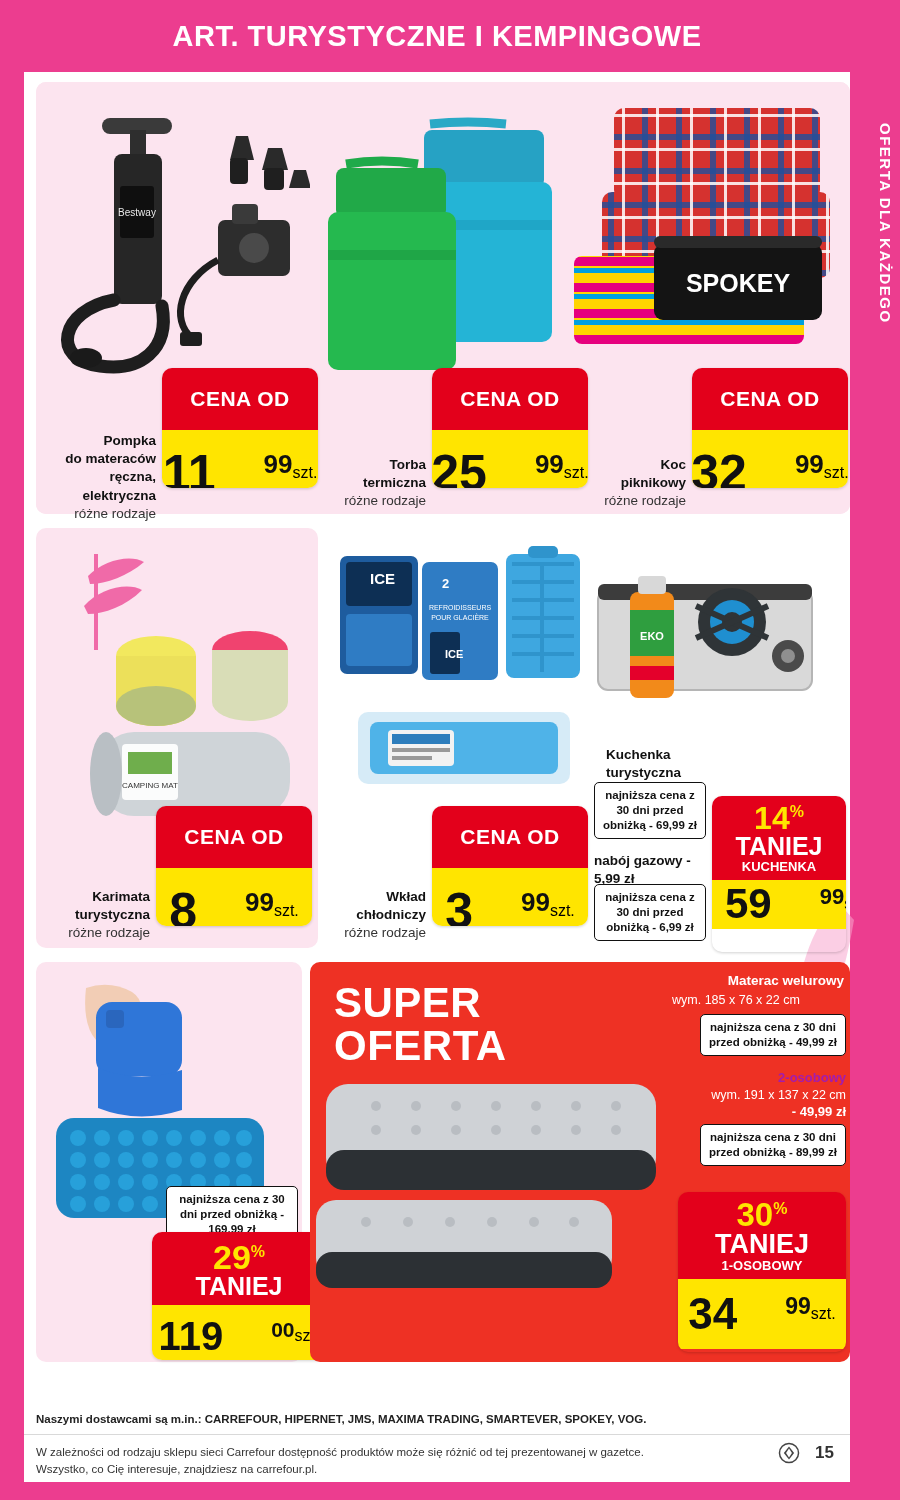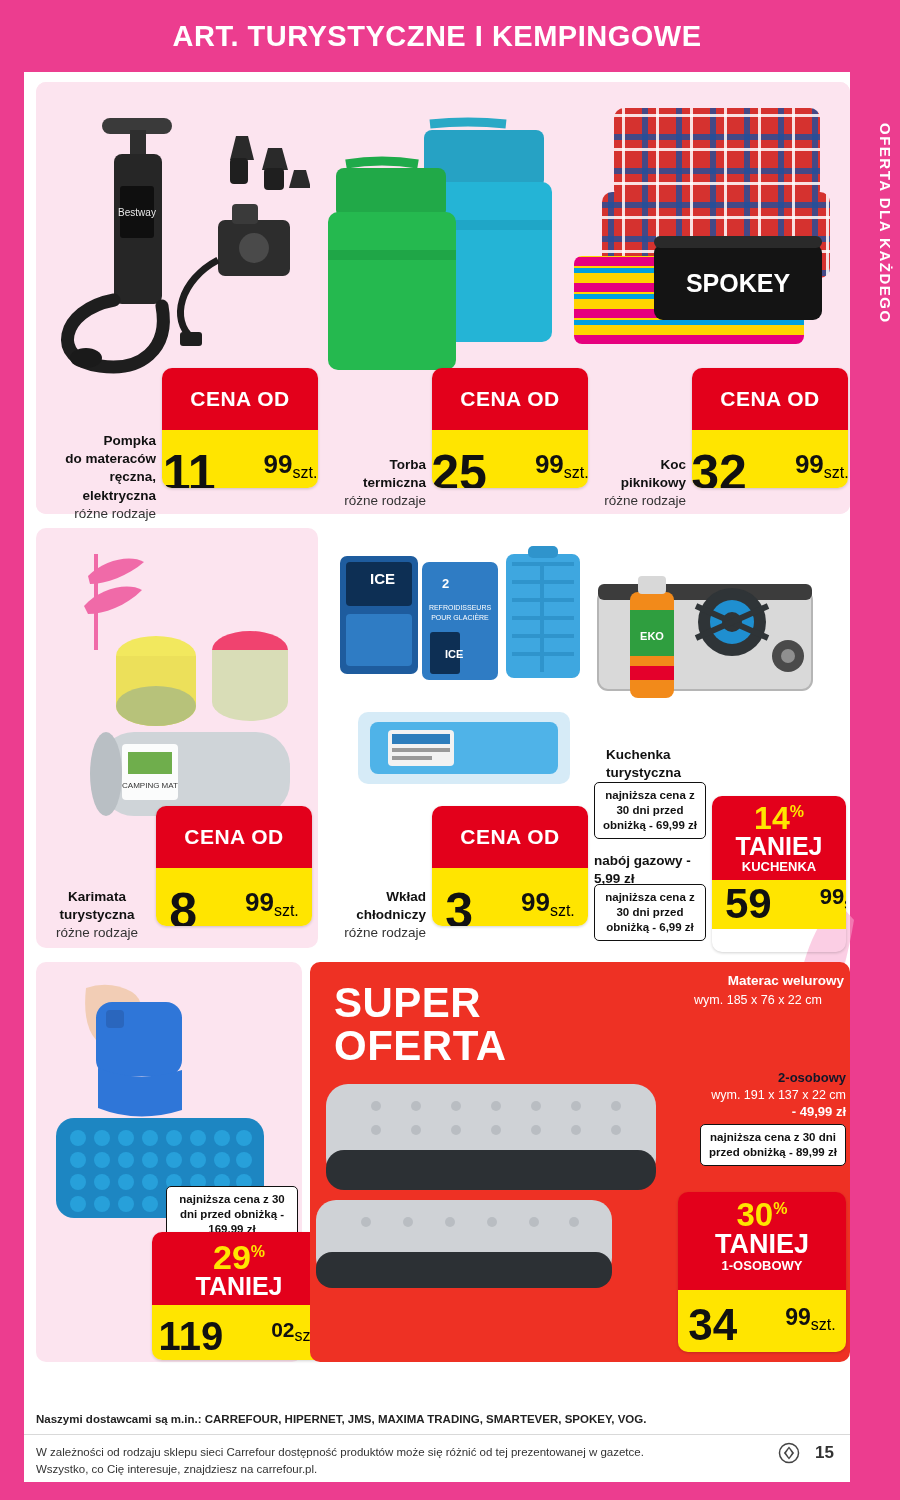--- a/index.html
+++ b/index.html
@@ -320,21 +320,21 @@
   <div class="cena-badge" style="left:156px; top:806px;">
     <div class="top">CENA OD</div>
     <div class="bottom">
       <div class="price">
         <span class="int">8</span>
         <span class="frac">99</span>
       </div>
       <span class="unit">szt.</span>
     </div>
   </div>
-  <div class="plabel" style="left:44px; top:888px; width:106px; text-align:center;">
+  <div class="plabel" style="left:44px; top:888px; width:106px; text-align:right;">
     <b>Karimata</b><br>
     <b>turystyczna</b><br>
     <span class="sub">różne rodzaje</span>
   </div>
 
   <div class="art" style="left:330px; top:540px; width:260px; height:260px;">
     <svg viewBox="0 0 260 260" width="260" height="260">
       <rect x="10" y="16" width="78" height="118" rx="7" fill="#1e5c9e"></rect>
       <rect x="16" y="22" width="66" height="44" rx="4" fill="#0d2f54"></rect>
       <text x="40" y="44" font-size="15" fill="#fff" font-weight="bold" font-family="Liberation Sans, sans-serif">ICE</text>
@@ -481,21 +481,21 @@
   <div class="lowbox" style="left:166px; top:1186px; width:132px;">najniższa cena z 30 dni przed obniżką - 169,99 zł</div>
 
   <div class="perc-badge" style="left:152px; top:1232px; width:174px; height:128px;">
     <div class="top" style="padding:8px 0 6px;">
       <div class="pct" style="font-size:34px;"><span>29</span><sup>%</sup></div>
       <div class="taniej">TANIEJ</div>
     </div>
     <div class="bottom" style="height:62px;">
       <div class="price">
         <span class="int" style="font-size:40px;">119</span>
-        <span class="frac" style="font-size:21px;">02</span>
+        <span class="frac" style="font-size:21px;">00</span>
       </div>
       <span class="unit">szt.</span>
     </div>
   </div>
 
   <div class="super-panel" style="left:310px; top:962px; width:540px; height:400px;"></div>
   <div class="super-title" style="left:334px; top:982px;">
     <div>SUPER</div>
     <div>OFERTA</div>
   </div>
@@ -535,31 +535,32 @@
             <circle cx="218" cy="150" r="5"></circle>
             <circle cx="258" cy="150" r="5"></circle>
         </g>
       </g>
     </svg>
   </div>
 
   <div style="position:absolute; left:684px; top:972px; width:160px; text-align:right; color:#fff; font-size:13.5px; font-weight:bold; line-height:1.35;">
     <span>Materac welurowy</span>
   </div>
-  <div style="position:absolute; left:672px; top:992px; width:172px; text-align:center; color:#fff; font-size:12.5px; line-height:1.35;">wym. 185 x 76 x 22 cm</div>
-
-
-  <div style="position:absolute; left:700px; top:1070px; width:146px; text-align:right; color:#0f172a; font-size:13px; font-weight:bold;">2-osobowy</div>
+  <div style="position:absolute; left:672px; top:992px; width:172px; text-align:left; color:#fff; font-size:12.5px; line-height:1.35;">wym. 185 x 76 x 22 cm</div>
+
+  <div class="lowbox" style="left:700px; top:1014px; width:146px;">najniższa cena z 30 dni przed obniżką - 49,99 zł</div>
+
+  <div style="position:absolute; left:700px; top:1070px; width:146px; text-align:right; color:#a21caf; font-size:13px; font-weight:bold;">2-osobowy</div>
   <div style="position:absolute; left:676px; top:1088px; width:170px; text-align:right; color:#fff; font-size:12.5px;">wym. 191 x 137 x 22 cm</div>
   <div style="position:absolute; left:676px; top:1104px; width:170px; text-align:right; color:#fff; font-size:13px; font-weight:bold;">- 49,99 zł</div>
 
   <div class="lowbox" style="left:700px; top:1124px; width:146px;">najniższa cena z 30 dni przed obniżką - 89,99 zł</div>
 
   <div class="perc-badge" style="left:678px; top:1192px; width:168px; height:160px;">
-    <div class="top" style="padding:6px 0 15px;">
+    <div class="top" style="padding:6px 0 4px;">
       <div class="pct" style="font-size:33px;"><span>30</span><sup>%</sup></div>
       <div class="taniej" style="font-size:27px;">TANIEJ</div>
       <div class="sub">1-OSOBOWY</div>
     </div>
     <div class="bottom" style="height:70px;">
       <div class="price">
         <span class="int" style="font-size:44px;">34</span>
         <span class="frac" style="font-size:23px;">99</span>
       </div>
       <span class="unit">szt.</span>

